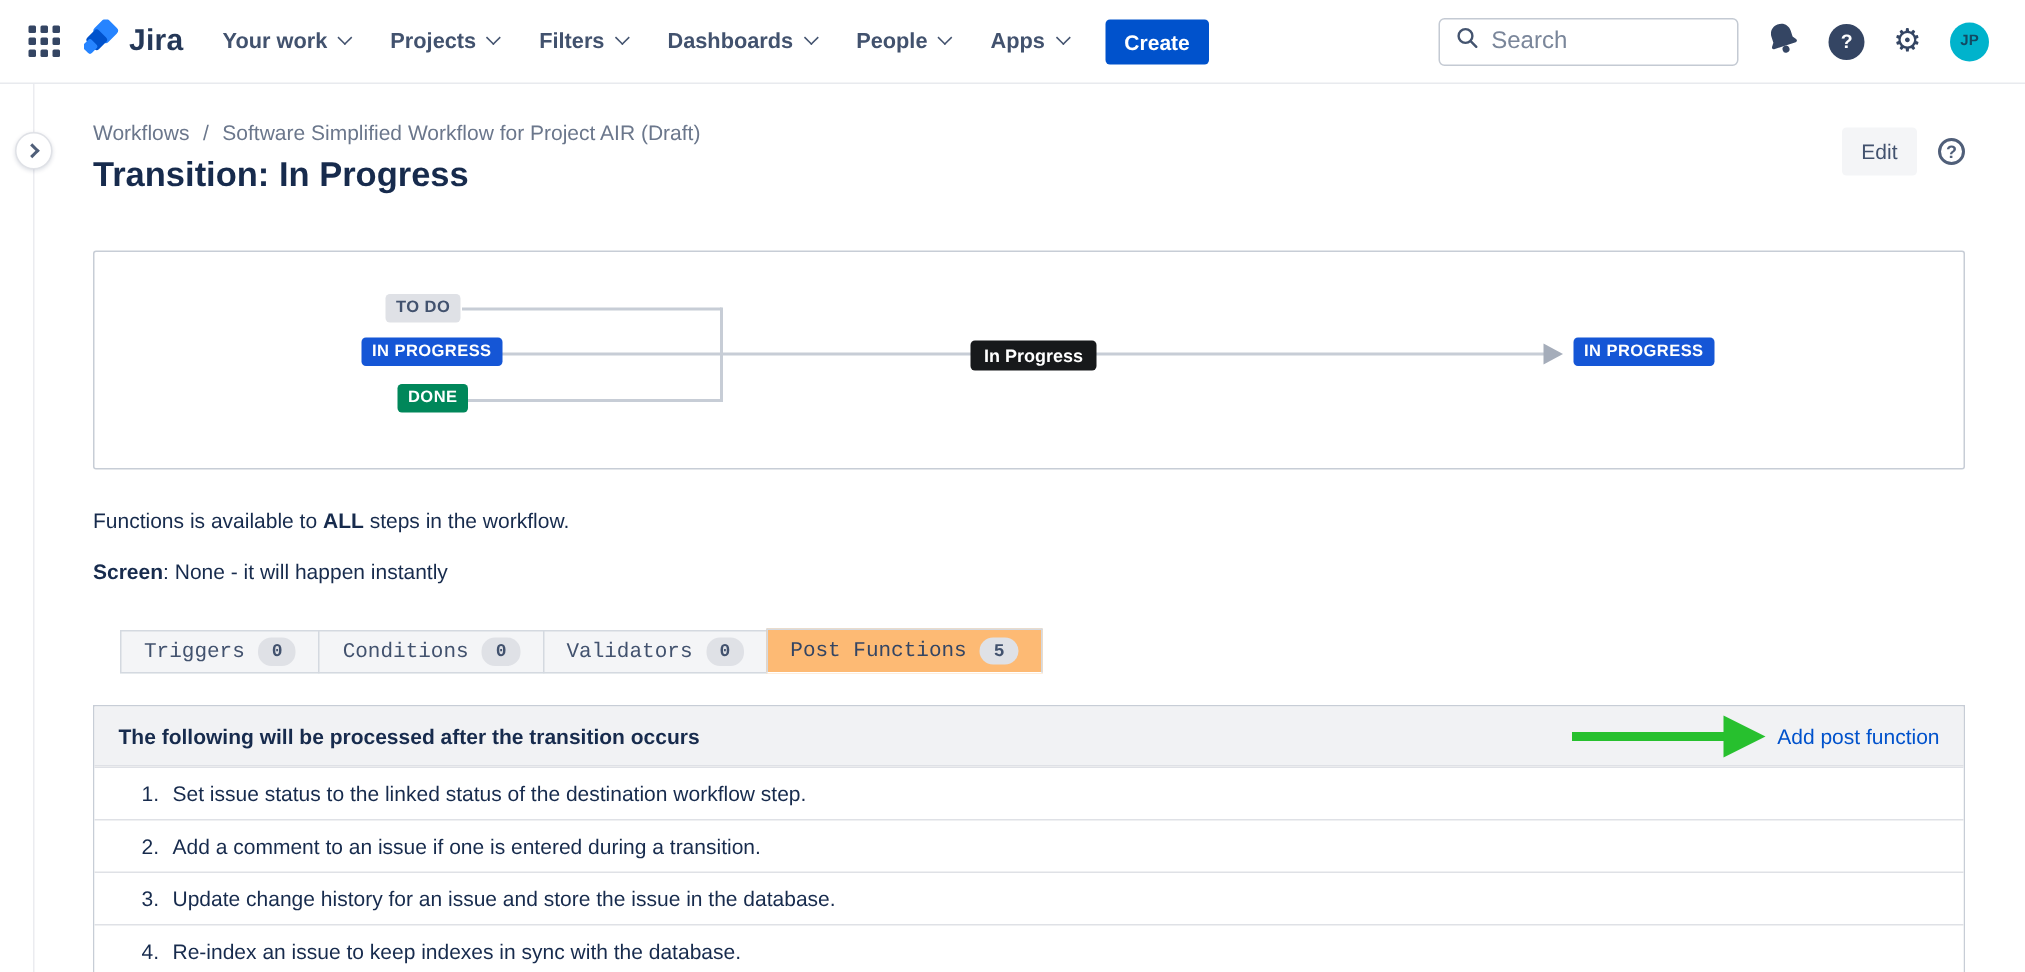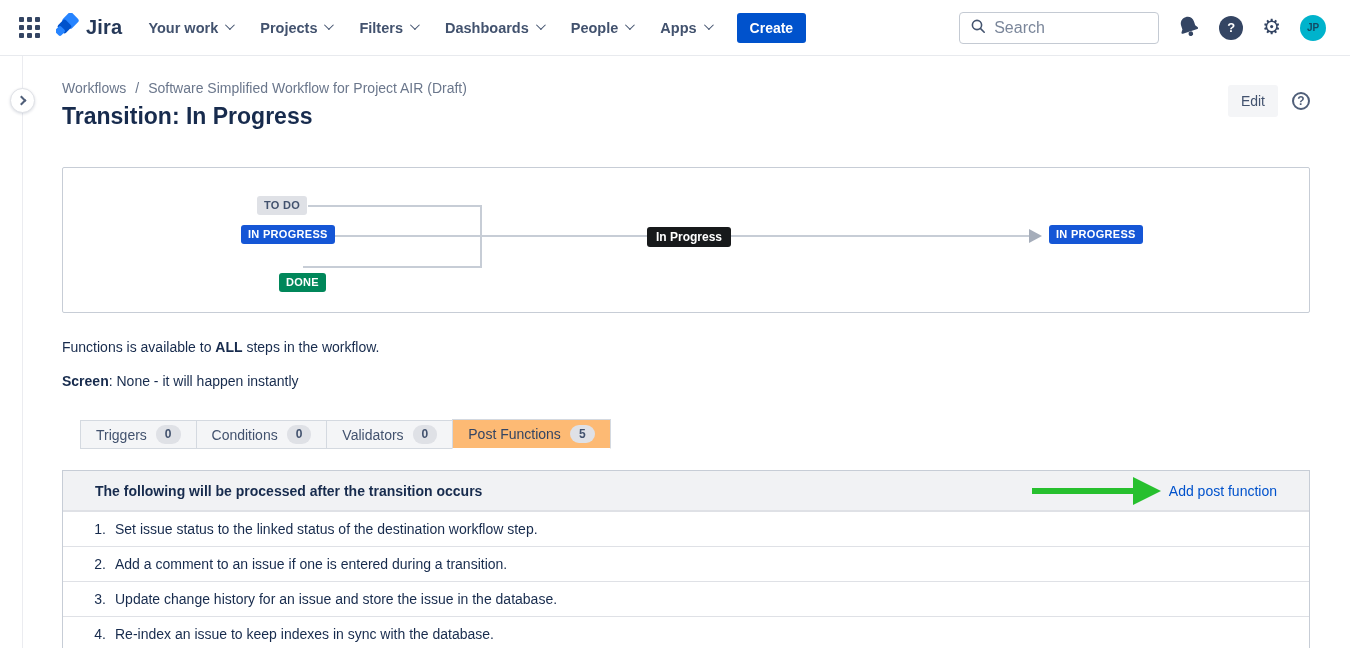--- a/index.html
+++ b/index.html
@@ -58,50 +58,50 @@
   
   .diagram { position:relative; margin-top:37px; height:146px; border:1px solid #C7CDD6;
     border-radius:2px; background:#fff; }
   .lozenge { position:absolute; font-size:11px; font-weight:700; letter-spacing:.3px;
     padding:4px 7px; border-radius:3px; line-height:1; white-space:nowrap; }
   .loz-gray  { background:#DFE1E6; color:#42526E; }
   .loz-blue  { background:#1556D6; color:#fff; }
   .loz-green { background:#00875A; color:#fff; }
   .pos-todo { left:194px; top:28px; }
   .pos-ip   { left:178px; top:57px; }
-  .pos-done { left:216px; top:88px;margin-top:17px; }
+  .pos-done { left:202px; top:88px; }
   .pos-target { left:986px; top:57px; }
   .dline { position:absolute; background:#C7CDD6; }
   .l1 { left:245px; top:37px; width:173px; height:2px; }
   .l2 { left:262px; top:67px; width:156px; height:2px; }
   .l3 { left:240px; top:98px; width:178px; height:2px; }
   .lv { left:417px; top:37px; width:2px; height:63px; }
   .lmain { left:417px; top:67px; width:551px; height:2px; }
   .arrow-head-gray { position:absolute; left:966px; top:61px; width:0; height:0;
     border-left:13px solid #A5ADBA; border-top:7px solid transparent; border-bottom:7px solid transparent; }
   .transition-chip { position:absolute; left:584px; top:59px; background:#17191B; color:#fff;
     font-size:12px; font-weight:700; padding:4px 9px; border-radius:3px; line-height:1; }
 
   
   .info-line { font-size:14px; margin-top:26px; color:#172B4D; }
   .info-line + .info-line { margin-top:18px; }
   b { font-weight:700; }
 
   
-  .tabs { display:flex; margin:30px 0 15px 18px; align-items:flex-end; }
+  .tabs { display:flex; margin:30px 0 15px 18px; align-items:flex-end;font-family:Liberation Mono, monospace; }
   .tab { display:flex; align-items:center; gap:9px; height:29px; padding:0 15px; font-size:14px;
     color:#42526E; background:#F4F5F7; border:1px solid #D4D9E0; cursor:pointer; margin-right:-1px; }
   .tab.active { background:#fdba74; border-bottom-color:#fff; height:30px; color:#344563; }
   .count-pill { background:#DFE1E6; color:#42526E; font-size:12px; font-weight:600;
     border-radius:9px; padding:2px 9px; line-height:1.2; }
 
   
   .pf-table { margin-top:21px; border:1px solid #C7CDD6; background:#fff; }
   .pf-head { display:flex; align-items:center; justify-content:space-between; height:40px;
-    background:#F1F2F4; padding:0 32px; border-bottom:1px solid #DFE1E6; }
+    background:#F1F2F4; padding:0 16px; border-bottom:1px solid #DFE1E6; }
   .pf-head-title { font-size:14px; font-weight:700; color:#172B4D; }
   .pf-add { display:flex; align-items:center; }
   .green-arrow { display:flex; align-items:center; margin-right:8px; }
   .ga-shaft { width:102px; height:6px; background:#27C02E; }
   .ga-head { width:0; height:0; border-left:28px solid #27C02E;
     border-top:14px solid transparent; border-bottom:14px solid transparent; margin-left:-1px; }
   .add-link { font-size:14px; color:#0052CC; text-decoration:none; cursor:pointer; }
   .pf-row { display:flex; gap:9px; padding:9px 16px 9px 25px; font-size:14px; color:#172B4D;
     border-top:1px solid #DFE1E6; background:#fff; align-items:baseline; }
   .pf-row:first-of-type { border-top:none; }

